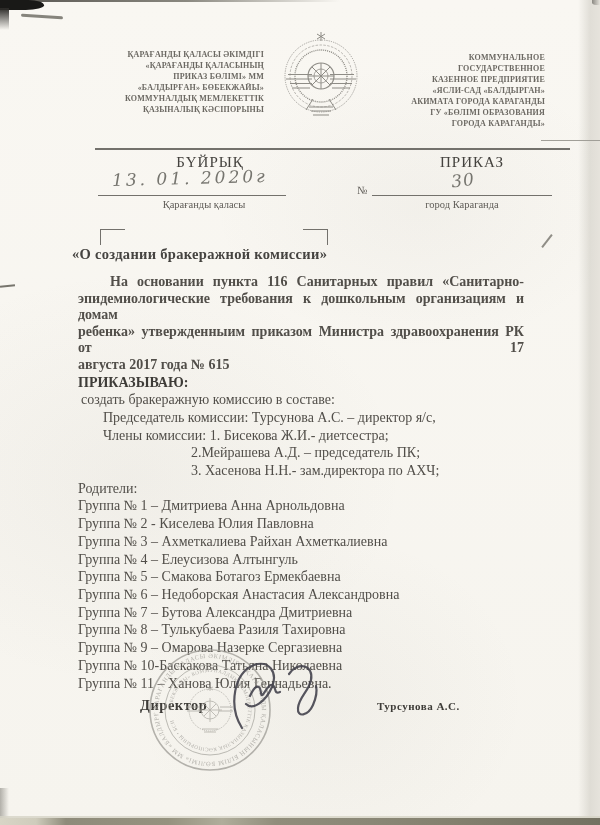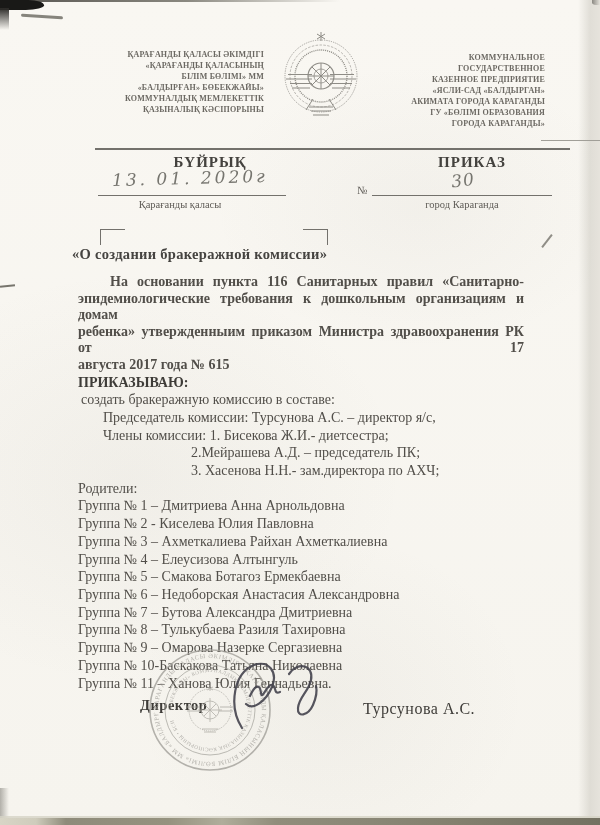--- a/index.html
+++ b/index.html
@@ -27,50 +27,50 @@
   .art-bottom{left:0;top:818px;width:600px;height:7px;
     background:linear-gradient(90deg,#d8d5c6 0,#cfccbc 6%,#8e8b7a 11%,#95927f 28%,#b0ad9b 37%,#908d7b 46%,#8a8776 62%,#83806e 76%,#7b7868 88%,#747161 100%);}
   .art-bottomhi{left:0;top:816px;width:600px;height:2px;background:rgba(214,211,198,.8);}
   
   .org{font-size:8px;font-weight:bold;line-height:11px;text-align:right;color:#6b6862;letter-spacing:.2px;}
   .org-left{left:100px;top:49px;width:164px;}
   .org-right{left:393px;top:52px;width:152px;}
   .emblem{left:282px;top:29px;}
   
   .rule-top{left:95px;top:148px;width:475px;height:2px;background:#73716c;}
-  .order-word{top:154px;width:120px;text-align:center;font-size:15px;font-weight:bold;color:#44423e;letter-spacing:1px;}
+  .order-word{top:154px;width:120px;text-align:center;font-size:15px;font-weight:normal;color:#44423e;letter-spacing:1px;}
   .order-kk{left:150px;}
   .order-ru{left:412px;}
   .hw{font-style:italic;color:#76756f;font-size:17px;letter-spacing:3px;font-family:"DejaVu Serif",serif;}
   .hw-date{left:112px;top:168px;transform:rotate(-1.5deg);}
   .hw-num{left:438px;top:170px;width:50px;text-align:center;transform:rotate(-7deg);letter-spacing:1px;}
   .date-rule{left:98px;top:195px;width:188px;height:1px;background:#73716c;}
   .num-sign{left:357px;top:184px;font-size:11px;color:#5f5c57;}
   .num-rule{left:372px;top:195px;width:180px;height:1px;background:#73716c;}
   .place{top:199px;text-align:center;font-size:10.5px;color:#5f5c57;}
-  .place-kk{left:86px;width:188px;}
+  .place-kk{left:110px;width:188px;}
   .place-ru{left:372px;width:180px;}
   
   .br{top:229px;width:24px;height:15px;}
   .br-l{left:100px;border-top:1.5px solid #73716c;border-left:1.5px solid #73716c;}
   .br-r{left:303px;border-top:1.5px solid #73716c;border-right:1.5px solid #73716c;}
   .subject{left:72px;top:246px;font-size:14.5px;font-weight:bold;color:#454340;letter-spacing:.3px;}
   
   .textflow{left:78px;top:274px;width:446px;font-size:14px;}
   .pline{line-height:16.6px;white-space:nowrap;font-weight:bold;}
   .pj{text-align:justify;text-align-last:justify;white-space:normal;}
   .pind{text-indent:32px;}
   .bline{line-height:17.7px;white-space:nowrap;}
   .bold{font-weight:bold;color:#3e3c38;}
   .ind0{padding-left:3px;}
   .ind1{padding-left:25px;}
   .ind2{padding-left:113px;}
   
   .dir-label{left:140px;top:697px;font-size:14.5px;font-weight:bold;color:#3e3c38;letter-spacing:.5px;}
-  .signer-name{left:363px;top:700px;font-size:16px;font-weight:normal;color:#3e3c38;letter-spacing:.5px;}
+  .signer-name{left:377px;top:700px;font-size:11px;font-weight:bold;color:#3e3c38;letter-spacing:.5px;}
   .stamp{left:147px;top:647px;opacity:.8;}
   .signature{left:225px;top:656px;}
 </style>
 </head>
 <body>
 
 <div class="page">
 
   <div class="abs art-topline"></div>
   <div class="abs art-blob"></div>
@@ -81,21 +81,21 @@
   <div class="abs art-slash"></div>
   <div class="abs art-leftdash"></div>
   <div class="abs art-toprightrule"></div>
   <div class="abs art-blsmudge"></div>
   <div class="abs art-bottomhi"></div>
   <div class="abs art-bottom"></div>
 
   <div class="abs org org-left">
     <div>ҚАРАҒАНДЫ ҚАЛАСЫ ӘКІМДІГІ</div>
     <div>«ҚАРАҒАНДЫ ҚАЛАСЫНЫҢ</div>
-    <div>БІЛІМ БӨЛІМІ» ММ</div>
+    <div>ПРИКАЗ БӨЛІМІ» ММ</div>
     <div>«БАЛДЫРҒАН» БӨБЕКЖАЙЫ»</div>
     <div>КОММУНАЛДЫҚ МЕМЛЕКЕТТІК</div>
     <div>ҚАЗЫНАЛЫҚ КӘСІПОРЫНЫ</div>
   </div>
 
   <svg class="abs emblem" width="78" height="90" viewBox="0 0 78 90">
     <g fill="none" stroke="#8e8c86" stroke-width="0.8">
       <path d="M39,3 v9 M35,5 l8,5 M43,5 l-8,5" stroke-width="1"></path>
       <circle cx="39" cy="47" r="36" stroke-dasharray="1.2,1.1"></circle>
       <circle cx="39" cy="47" r="31" stroke-dasharray="2.5,1.4" stroke-width="0.6"></circle>

